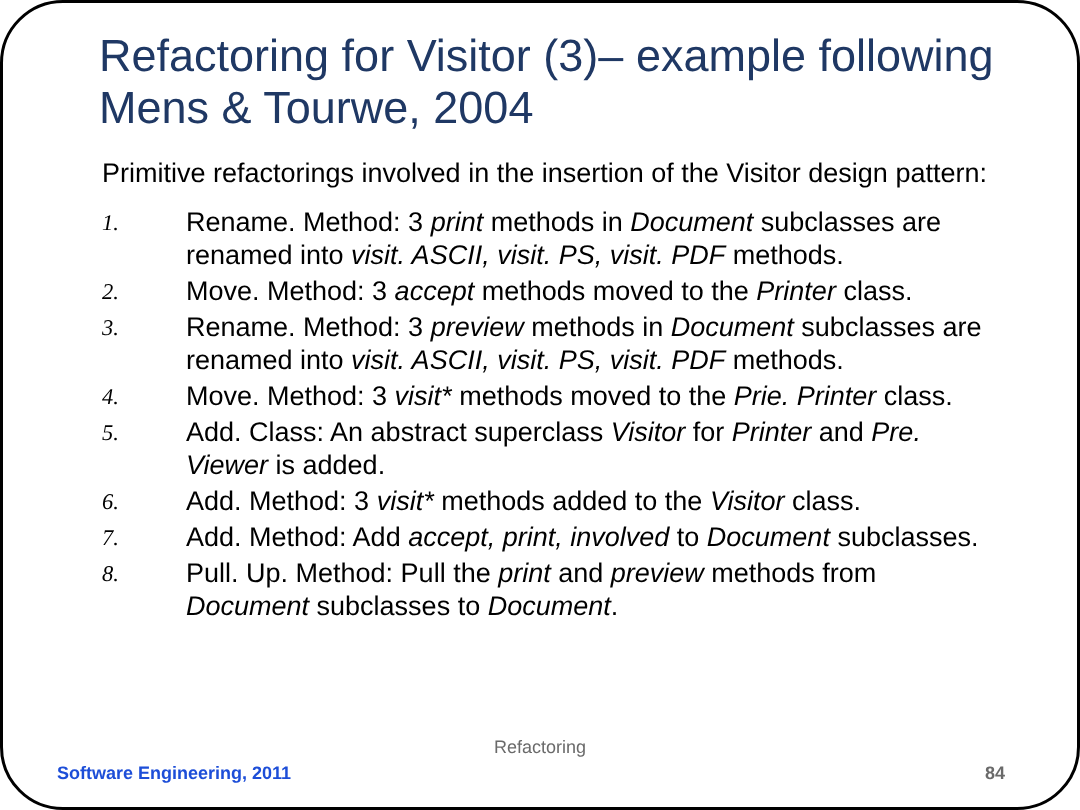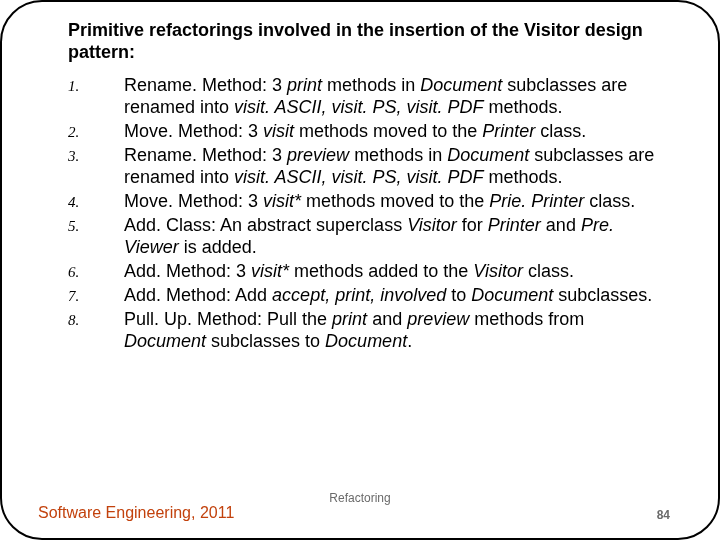--- a/index.html
+++ b/index.html
@@ -23,21 +23,21 @@
   }
   .title {
     font-size: 30px;
     line-height: 1.18;
     color: #1f3864;
     margin: 0 0 14px 32px;
     font-weight: normal;
   }
   .intro {
     font-size: 18px;
-    font-weight: bold;
+    font-weight: normal;
     margin: 0 0 4px 34px;
     line-height: 1.2;
   }
   ol.list {
     list-style: none;
     margin: 12px 18px 0 34px;
     padding: 0;
     counter-reset: item;
   }
   ol.list > li {
@@ -55,22 +55,23 @@
     top: 2px;
     font-style: italic;
     font-size: 15px;
     font-family: "Times New Roman", Times, serif;
   }
   .i { font-style: italic; }
   .footer-left {
     position: absolute;
     left: 36px;
     bottom: 16px;
-    font-size: 16px;
-    color: #c2410c;
+    font-size: 12px;
+    color: #1d4ed8;
+    font-weight: bold;
   }
   .footer-center {
     position: absolute;
     left: 50%;
     transform: translateX(-50%);
     bottom: 33px;
     font-size: 12px;
     color: #6a6a6a;
   }
   .footer-right {
@@ -80,26 +81,27 @@
     font-size: 12px;
     color: #6a6a6a;
     font-weight: bold;
   }
 </style>
 </head>
 <body>
 
 <div class="slide">
 
+  <h1 class="title">Refactoring for Visitor (3)–  example following Mens &amp; Tourwe, 2004</h1>
 
   <p class="intro">Primitive refactorings involved in the insertion of the Visitor design pattern:</p>
 
   <ol class="list">
     <li>Rename. Method: 3 <span class="i">print</span> methods in <span class="i">Document</span> subclasses are renamed into <span class="i">visit. ASCII, visit. PS, visit. PDF</span> methods.</li>
-    <li>Move. Method: 3 <span class="i">visit</span> methods moved to the <span class="i">Printer</span> class.</li>
+    <li>Move. Method: 3 <span class="i">accept</span> methods moved to the <span class="i">Printer</span> class.</li>
     <li>Rename. Method: 3 <span class="i">preview</span> methods in <span class="i">Document</span> subclasses are renamed into <span class="i">visit. ASCII, visit. PS, visit. PDF</span> methods.</li>
     <li>Move. Method: 3 <span class="i">visit*</span> methods moved to the <span class="i">Prie. Printer</span> class.</li>
     <li>Add. Class: An abstract superclass <span class="i">Visitor</span> for <span class="i">Printer</span> and <span class="i">Pre. Viewer</span> is added.</li>
     <li>Add. Method: 3 <span class="i">visit*</span> methods added to the <span class="i">Visitor</span> class.</li>
     <li>Add. Method: Add <span class="i">accept, print, involved</span> to <span class="i">Document</span> subclasses.</li>
     <li>Pull. Up. Method: Pull the <span class="i">print</span> and <span class="i">preview</span> methods from <span class="i">Document</span> subclasses to <span class="i">Document</span>.</li>
   </ol>
 
   <div class="footer-left">Software Engineering, 2011</div>
   <div class="footer-center">Refactoring</div>

